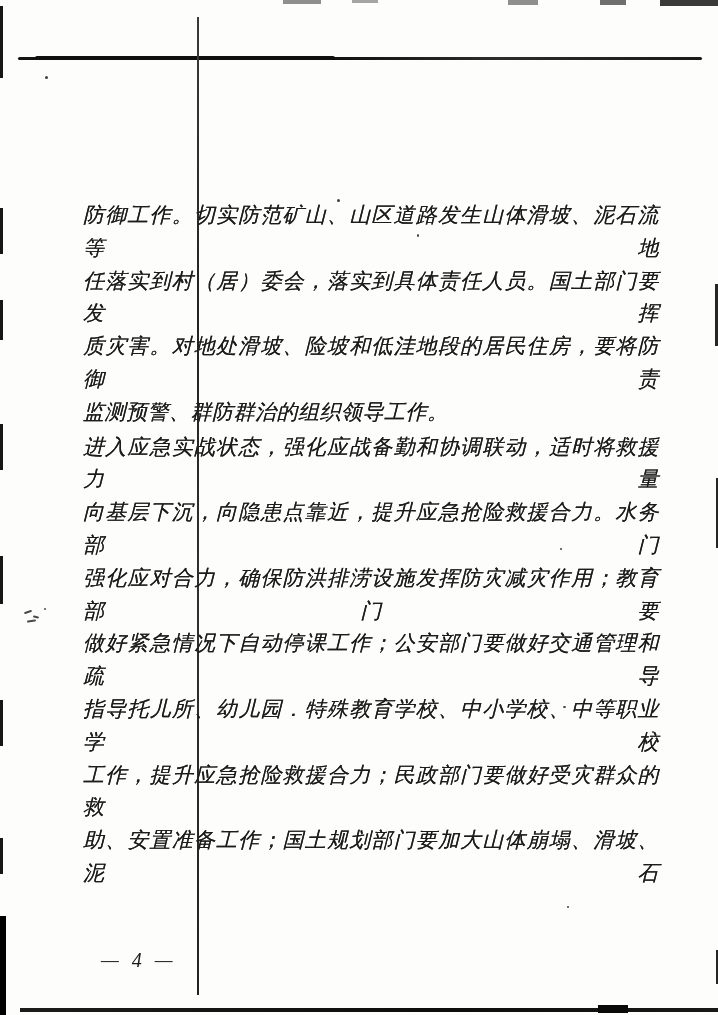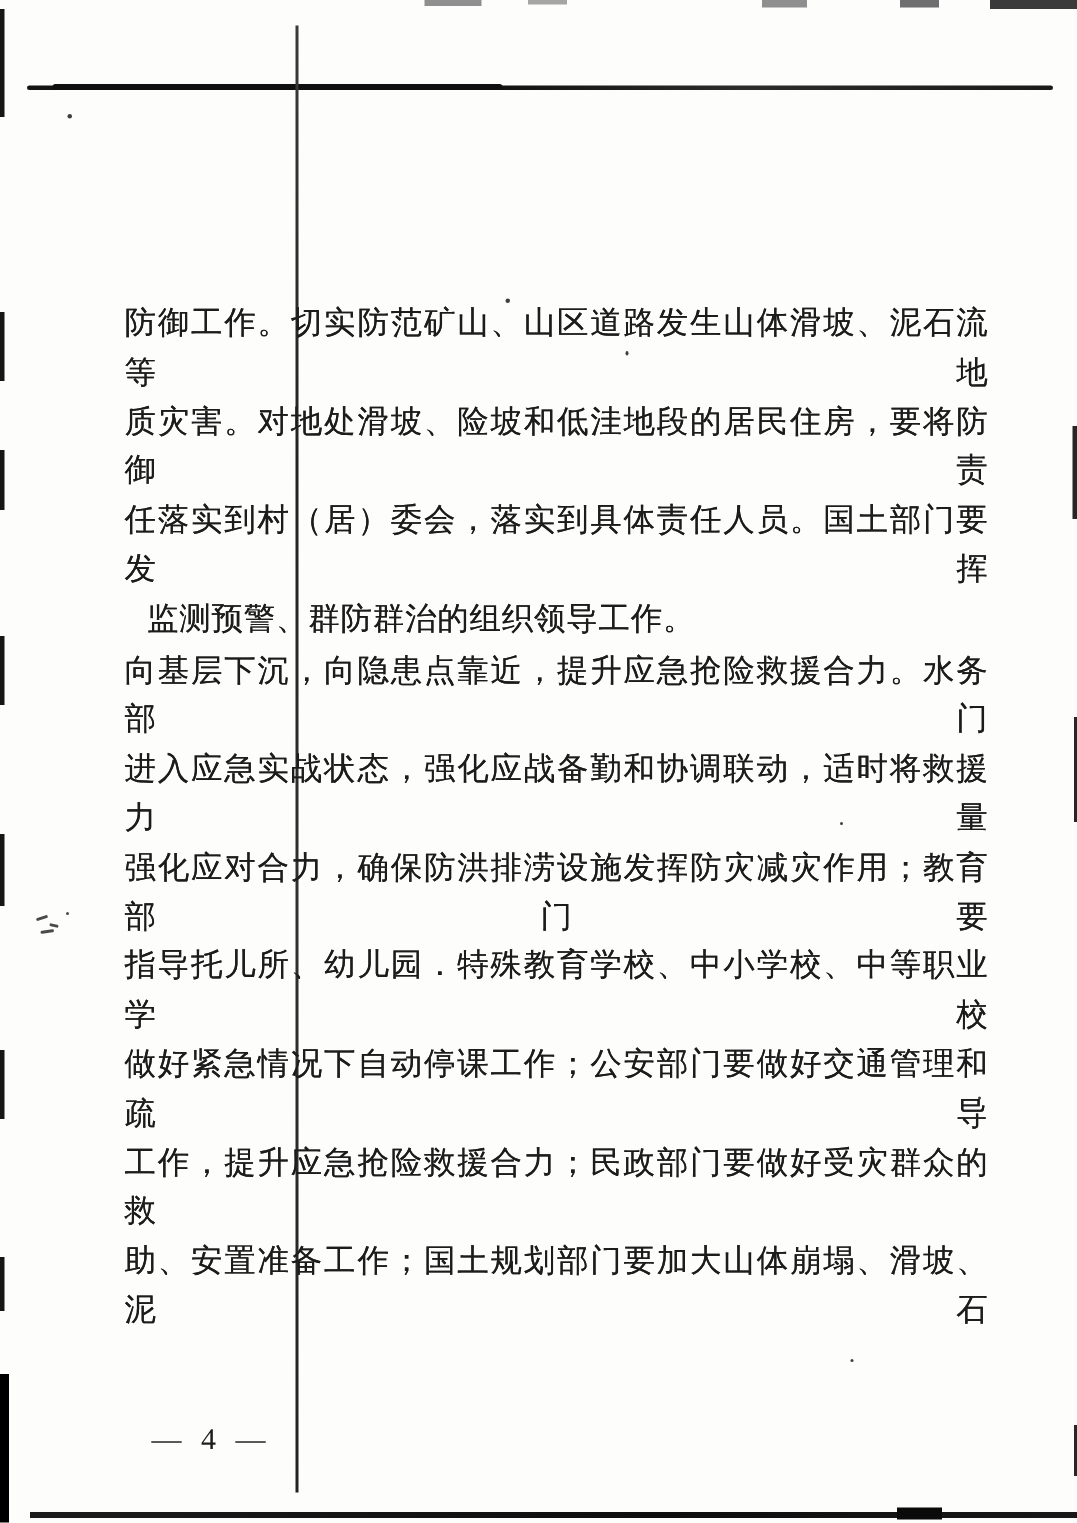--- a/index.html
+++ b/index.html
@@ -10,40 +10,41 @@
     width: 718px;
     height: 1015px;
     position: relative;
     background: #fdfdfc;
     overflow: hidden;
     font-family: "Liberation Serif", "DejaVu Serif", serif;
   }
   .scan-page {
     position: absolute;
     inset: 0;
+    font-style: italic;
   }
   
   .text-body {
     position: absolute;
     left: 83px;
     top: 199px;
     width: 576px;
     font-size: 21px;
     line-height: 32.8px;
     color: #1c1c1c;
     letter-spacing: 0.5px;
     text-shadow: 0 0 0.4px #333;
   }
   .para + .para { margin-top: 2px; }
   .line {
     text-align: justify;
     text-align-last: justify;
     white-space: normal;
   }
-  .line.last { text-align-last: left; margin-left: 15px; }
+  .line.last { text-align-last: left; }
   .line.indent { text-indent: 2em; }
   
   .page-number {
     position: absolute;
     left: 101px;
     top: 949px;
     font-size: 20px;
     letter-spacing: 4px;
     color: #1c1c1c;
   }
@@ -144,29 +145,29 @@
   <div class="artifact speck sp7"></div>
 
   <div class="artifact smudge-mark sm1"></div>
   <div class="artifact smudge-mark sm2"></div>
   <div class="artifact smudge-mark sm3"></div>
   <div class="artifact smudge-mark sm4"></div>
 
   <div class="text-body">
       <div class="para">
         <div class="line">防御工作。切实防范矿山、山区道路发生山体滑坡、泥石流等地</div>
+        <div class="line">任落实到村（居）委会，落实到具体责任人员。国土部门要发挥</div>
         <div class="line">质灾害。对地处滑坡、险坡和低洼地段的居民住房，要将防御责</div>
-        <div class="line">任落实到村（居）委会，落实到具体责任人员。国土部门要发挥</div>
         <div class="line last">监测预警、群防群治的组织领导工作。</div>
       </div>
       <div class="para">
+        <div class="line">进入应急实战状态，强化应战备勤和协调联动，适时将救援力量</div>
         <div class="line">向基层下沉，向隐患点靠近，提升应急抢险救援合力。水务部门</div>
-        <div class="line">进入应急实战状态，强化应战备勤和协调联动，适时将救援力量</div>
         <div class="line">强化应对合力，确保防洪排涝设施发挥防灾减灾作用；教育部门要</div>
+        <div class="line">做好紧急情况下自动停课工作；公安部门要做好交通管理和疏导</div>
         <div class="line">指导托儿所、幼儿园．特殊教育学校、中小学校、中等职业学校</div>
-        <div class="line">做好紧急情况下自动停课工作；公安部门要做好交通管理和疏导</div>
         <div class="line">工作，提升应急抢险救援合力；民政部门要做好受灾群众的救</div>
         <div class="line">助、安置准备工作；国土规划部门要加大山体崩塌、滑坡、泥石</div>
       </div>
     </div>
 
   <div class="page-number">— 4 —</div>
 </div>
 
 </body></html>

